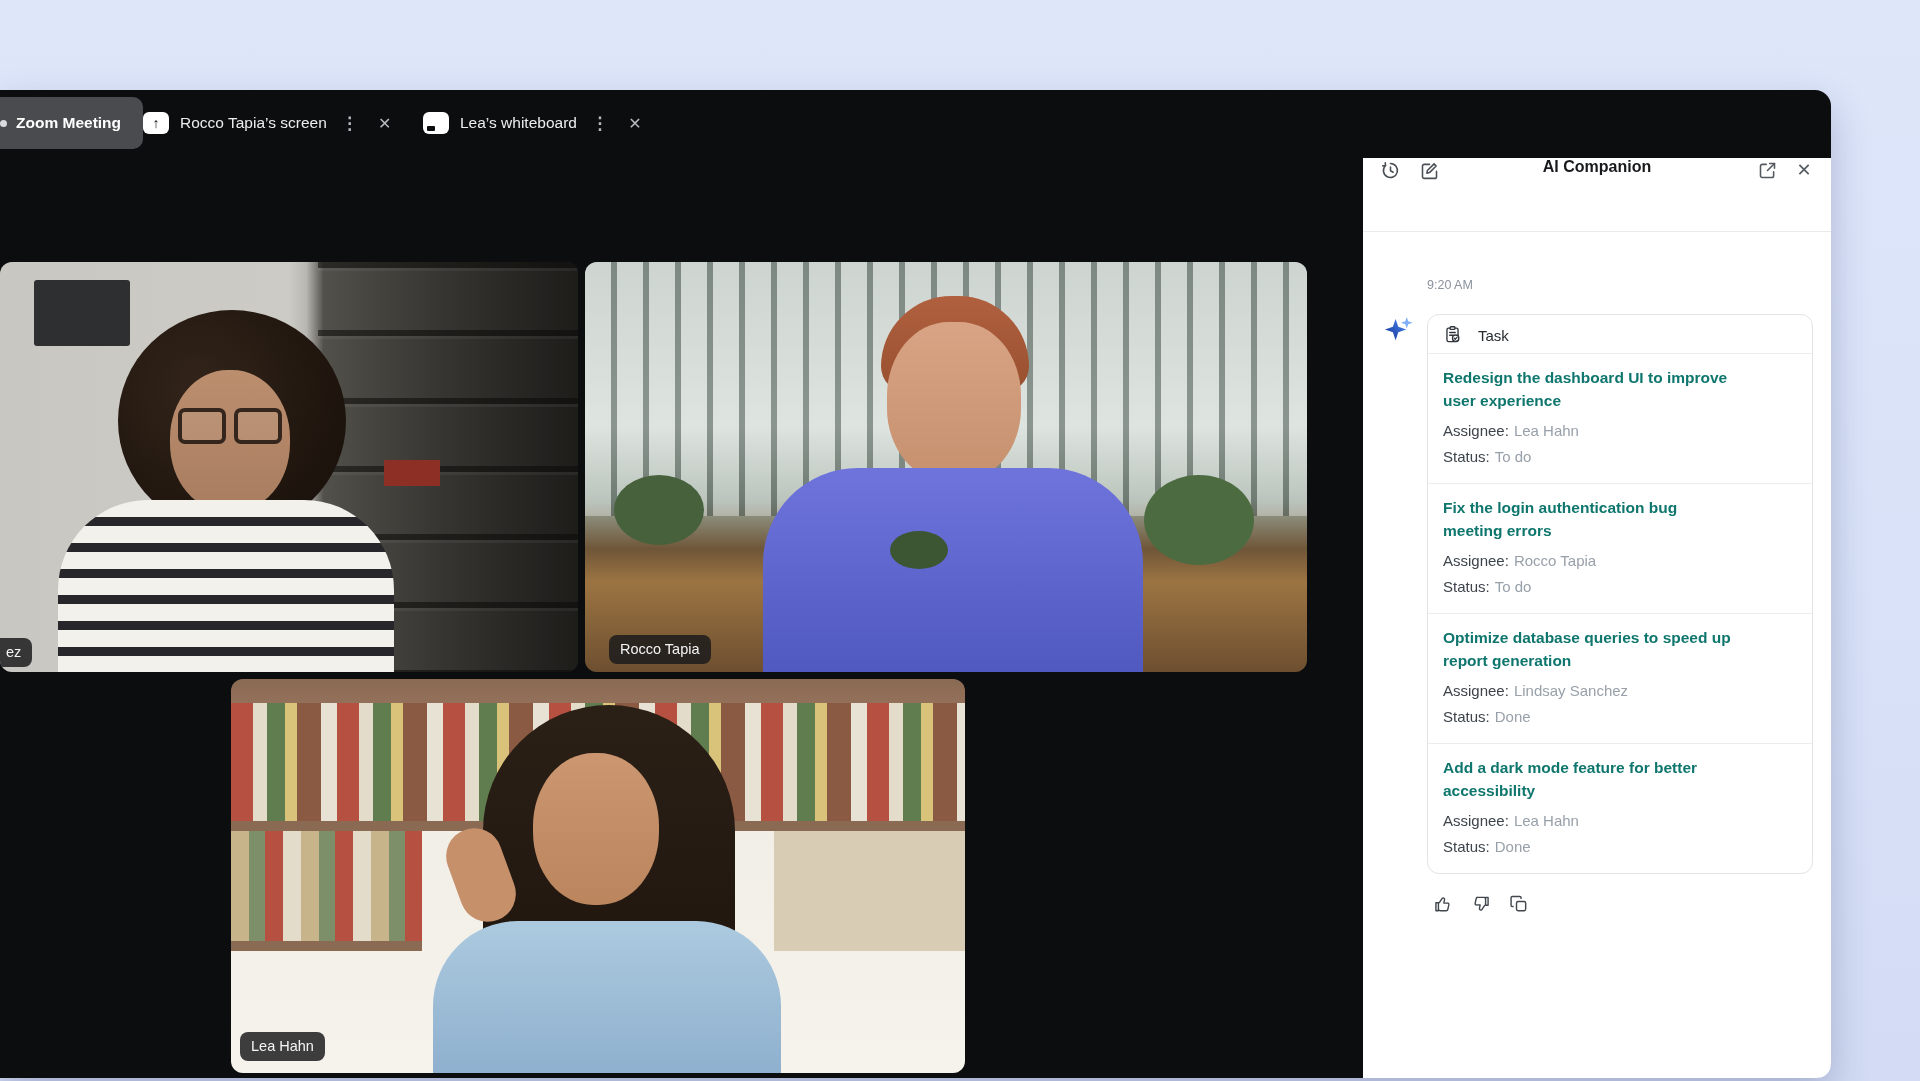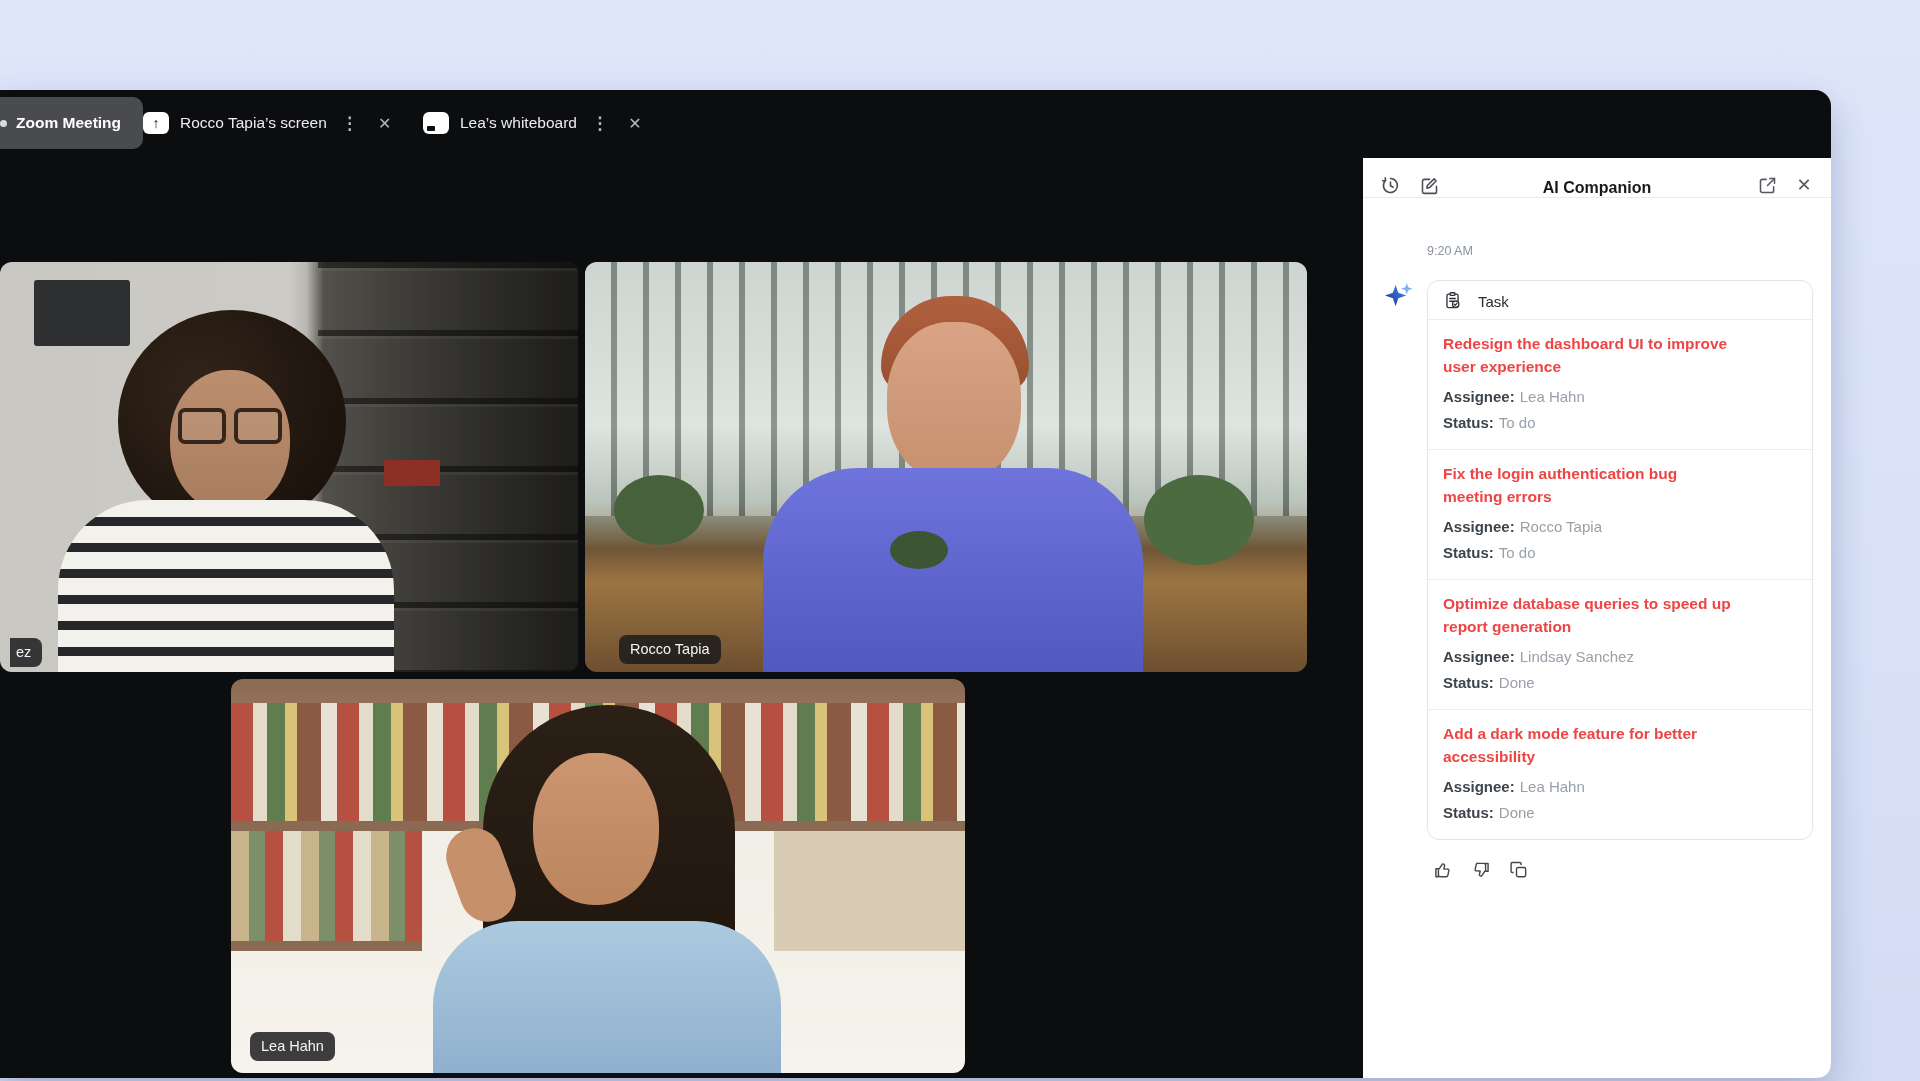--- a/index.html
+++ b/index.html
@@ -80,30 +80,30 @@
   .p3-hair { left:252px; top:26px; width:252px; height:344px; border-radius:126px 126px 60px 60px;
              background:linear-gradient(180deg,#2b2016,#1c130c); }
   .p3-face { left:302px; top:74px; width:126px; height:152px; border-radius:48%;
              background:linear-gradient(180deg,#cb9670,#bb855e); }
   .p3-body { left:202px; top:242px; width:348px; height:152px; border-radius:85px 85px 0 0;
              background:linear-gradient(180deg,#accadf,#8fb0ce); z-index:2; }
   .p3-hand { left:222px; top:148px; width:56px; height:96px; border-radius:28px;
              background:#c6906b; transform:rotate(-20deg); z-index:1; }
 
   .name-tag { position:absolute; z-index:5; background:rgba(26,26,28,.84); color:#f4f4f4;
-              font-size:14.5px; padding:6px 11px 7px; border-radius:8px; white-space:nowrap;margin-left:10px; }
+              font-size:14.5px; padding:6px 11px 7px; border-radius:8px; white-space:nowrap; }
   .tag-1 { left:0; bottom:5px; border-radius:0 8px 8px 0; padding-left:6px; }
   .tag-2 { left:24px; bottom:8px; }
   .tag-3 { left:9px; bottom:12px; }
 
   
   .panel { position:absolute; left:1363px; top:68px; width:468px; height:920px;
            background:#ffffff; border-radius:0 0 14px 0; overflow:hidden; }
-  .panel-header { position:relative; height:40px; border-bottom:1px solid #ebebee;
-                  display:flex; align-items:flex-end; padding:0 15px; }
+  .panel-header { position:relative; height:74px; border-bottom:1px solid #ebebee;
+                  display:flex; align-items:flex-start; padding:0 15px; }
   .ph-left { display:flex; gap:15px; }
   .icon-btn { width:24px; height:24px; display:flex; align-items:center; justify-content:center; cursor:default; }
   .icon-btn svg { width:21px; height:21px; }
   .panel-title { position:absolute; left:0; right:0; text-align:center; font-size:16px;
                  font-weight:700; color:#17191c; pointer-events:none; }
   .ph-right { margin-left:auto; display:flex; gap:13px; align-items:center; }
   .panel-close { color:#595e64; font-size:18px; font-weight:400; }
 
   .chat { padding:37px 18px 0 64px; }
   .bubble { background:#dfe8f9; border-radius:14px; padding:12px 16px; }
@@ -111,24 +111,24 @@
   .time { text-align:left; color:#8a929c; font-size:12.5px; margin-top:9px; }
   .ai { position:relative; margin-top:22px; }
   .sparkle { position:absolute; left:-44px; top:1px; width:31px; height:31px; }
   .intro { font-size:15.5px; line-height:26px; color:#272c31; max-width:318px; }
   .card { margin-top:12px; border:1px solid #e2e4e8; border-radius:12px; background:#fff; }
   .card-header { display:flex; align-items:flex-end; gap:16px; padding:10px 15px 9px;
                  font-size:15px; color:#272c31; border-bottom:1px solid #ebedef; }
   .card-header svg { width:19px; height:19px; }
   .task { padding:12px 15px 13px; border-bottom:1px solid #ebedef; }
   .task:last-child { border-bottom:none; }
-  .task-title { font-weight:700; font-size:15.5px; line-height:23px; color:#ef4444;
+  .task-title { font-weight:700; font-size:15.5px; line-height:23px; color:#0f766e;
                 max-width:292px; margin-bottom:6px; }
   .meta { font-size:15px; line-height:26px; color:#3d444b; }
-  .meta-label { margin-right:5px;font-weight:bold; }
+  .meta-label { margin-right:5px; }
   .meta-value { color:#98a0aa; }
   .feedback { display:flex; gap:16px; padding:19px 0 0 5px; }
   .fb-btn { width:22px; height:22px; display:flex; align-items:center; justify-content:center; cursor:default; }
   .fb-btn svg { width:20px; height:20px; }
 </style>
 </head>
 <body>
 
 <div class="page">
   <div class="window">

